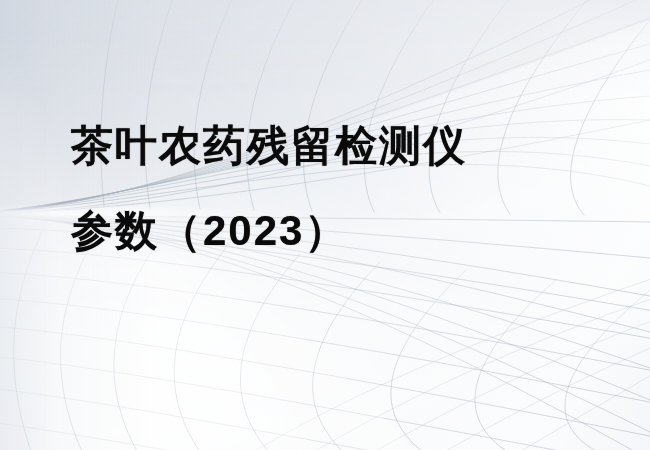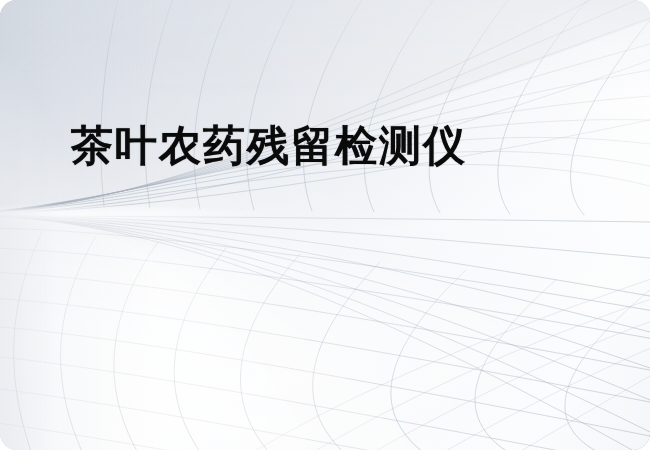--- a/index.html
+++ b/index.html
@@ -11,21 +11,20 @@
     font-family: "Liberation Sans", "DejaVu Sans", sans-serif;
   }
 
   #banner {
     position: relative;
     width: 650px;
     height: 450px;
     overflow: hidden;
     background: #a3a3a3;
     user-select: none;
-    border-radius: 17px;
   }
 
   
   .bg-layer {
     position: absolute;
     inset: 0;
     pointer-events: none;
   }
 
   
@@ -197,15 +196,16 @@
         </g>
       </g>
     </svg>
   </div>
 
   <div class="bg-layer" id="bg-flare"></div>
   <div class="bg-layer" id="bg-vignette"></div>
 
   <div id="title-block">
     <div class="title-line" id="title-line-1">茶叶农药残留检测仪</div>
+    <div class="title-line" id="title-line-2">参数（2023）</div>
   </div>
 
 </div>
 
 </body></html>

